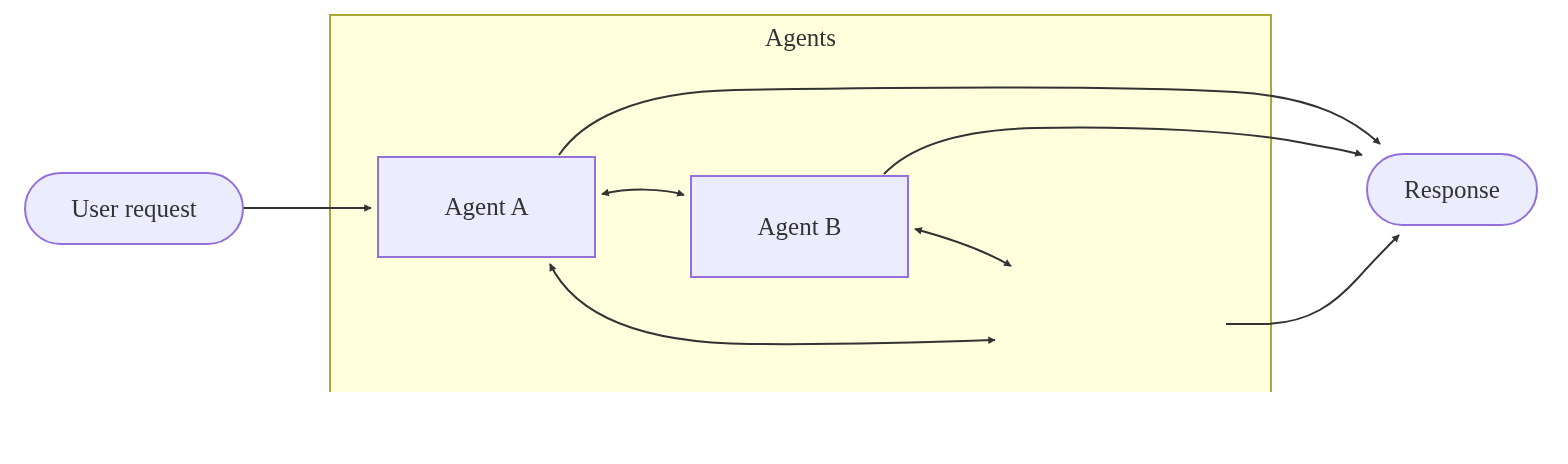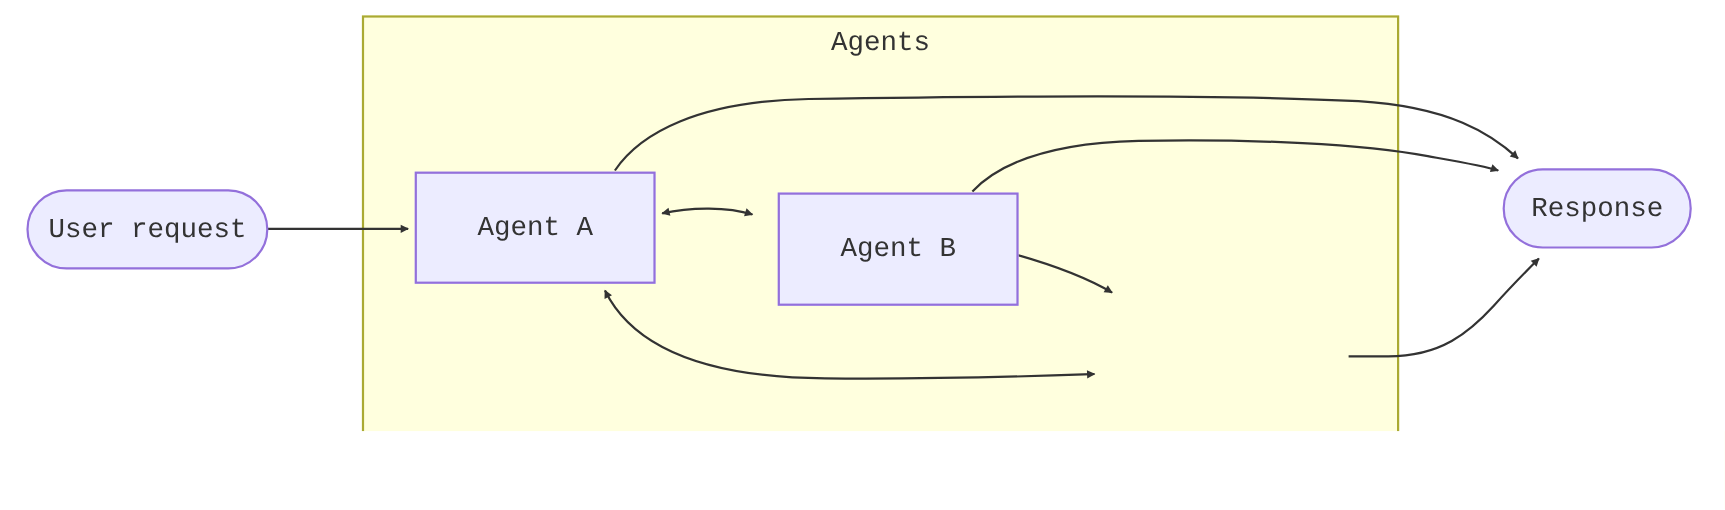--- a/index.html
+++ b/index.html
@@ -10,21 +10,21 @@
     --edge: #333333;
     --text: #333333;
     --canvas-bg: #FFFFFF;
   }
   html, body { margin: 0; padding: 0; background: var(--canvas-bg); }
   .canvas {
     position: relative;
     width: 1568px;
     height: 392px;
     background: var(--canvas-bg);
-    font-family: Liberation Mono, monospace;
+    font-family: Liberation Serif, serif;
     color: var(--text);
     overflow: hidden;
   }
   .cluster {
     position: absolute;
     left: 329px; top: 14px;
     width: 939px; height: 424px;
     background: var(--cluster-fill);
     border: 2px solid var(--cluster-border);
     box-sizing: content-box;
@@ -55,21 +55,21 @@
     align-items: center;
     justify-content: center;
     font-size: 25px;
     color: var(--text);
     white-space: nowrap;
   }
   .node.stadium { border-radius: 37px; }
   .node.rect { border-radius: 0; }
   #node-user-request { left: 24px;  top: 172px; width: 220px; height: 73px; }
   #node-agent-a      { left: 377px; top: 156px; width: 219px; height: 102px; }
-  #node-agent-b      { left: 707px; top: 175px; width: 219px; height: 103px; }
+  #node-agent-b      { left: 690px; top: 175px; width: 219px; height: 103px; }
   #node-agent-c      { left: 1003px;top: 273px; width: 221px; height: 103px; }
   #node-response     { left: 1366px;top: 153px; width: 172px; height: 73px; }
 </style>
 </head>
 <body>
 
 <div class="canvas">
 
   <div class="cluster">
     <div class="cluster-label">Agents</div>

